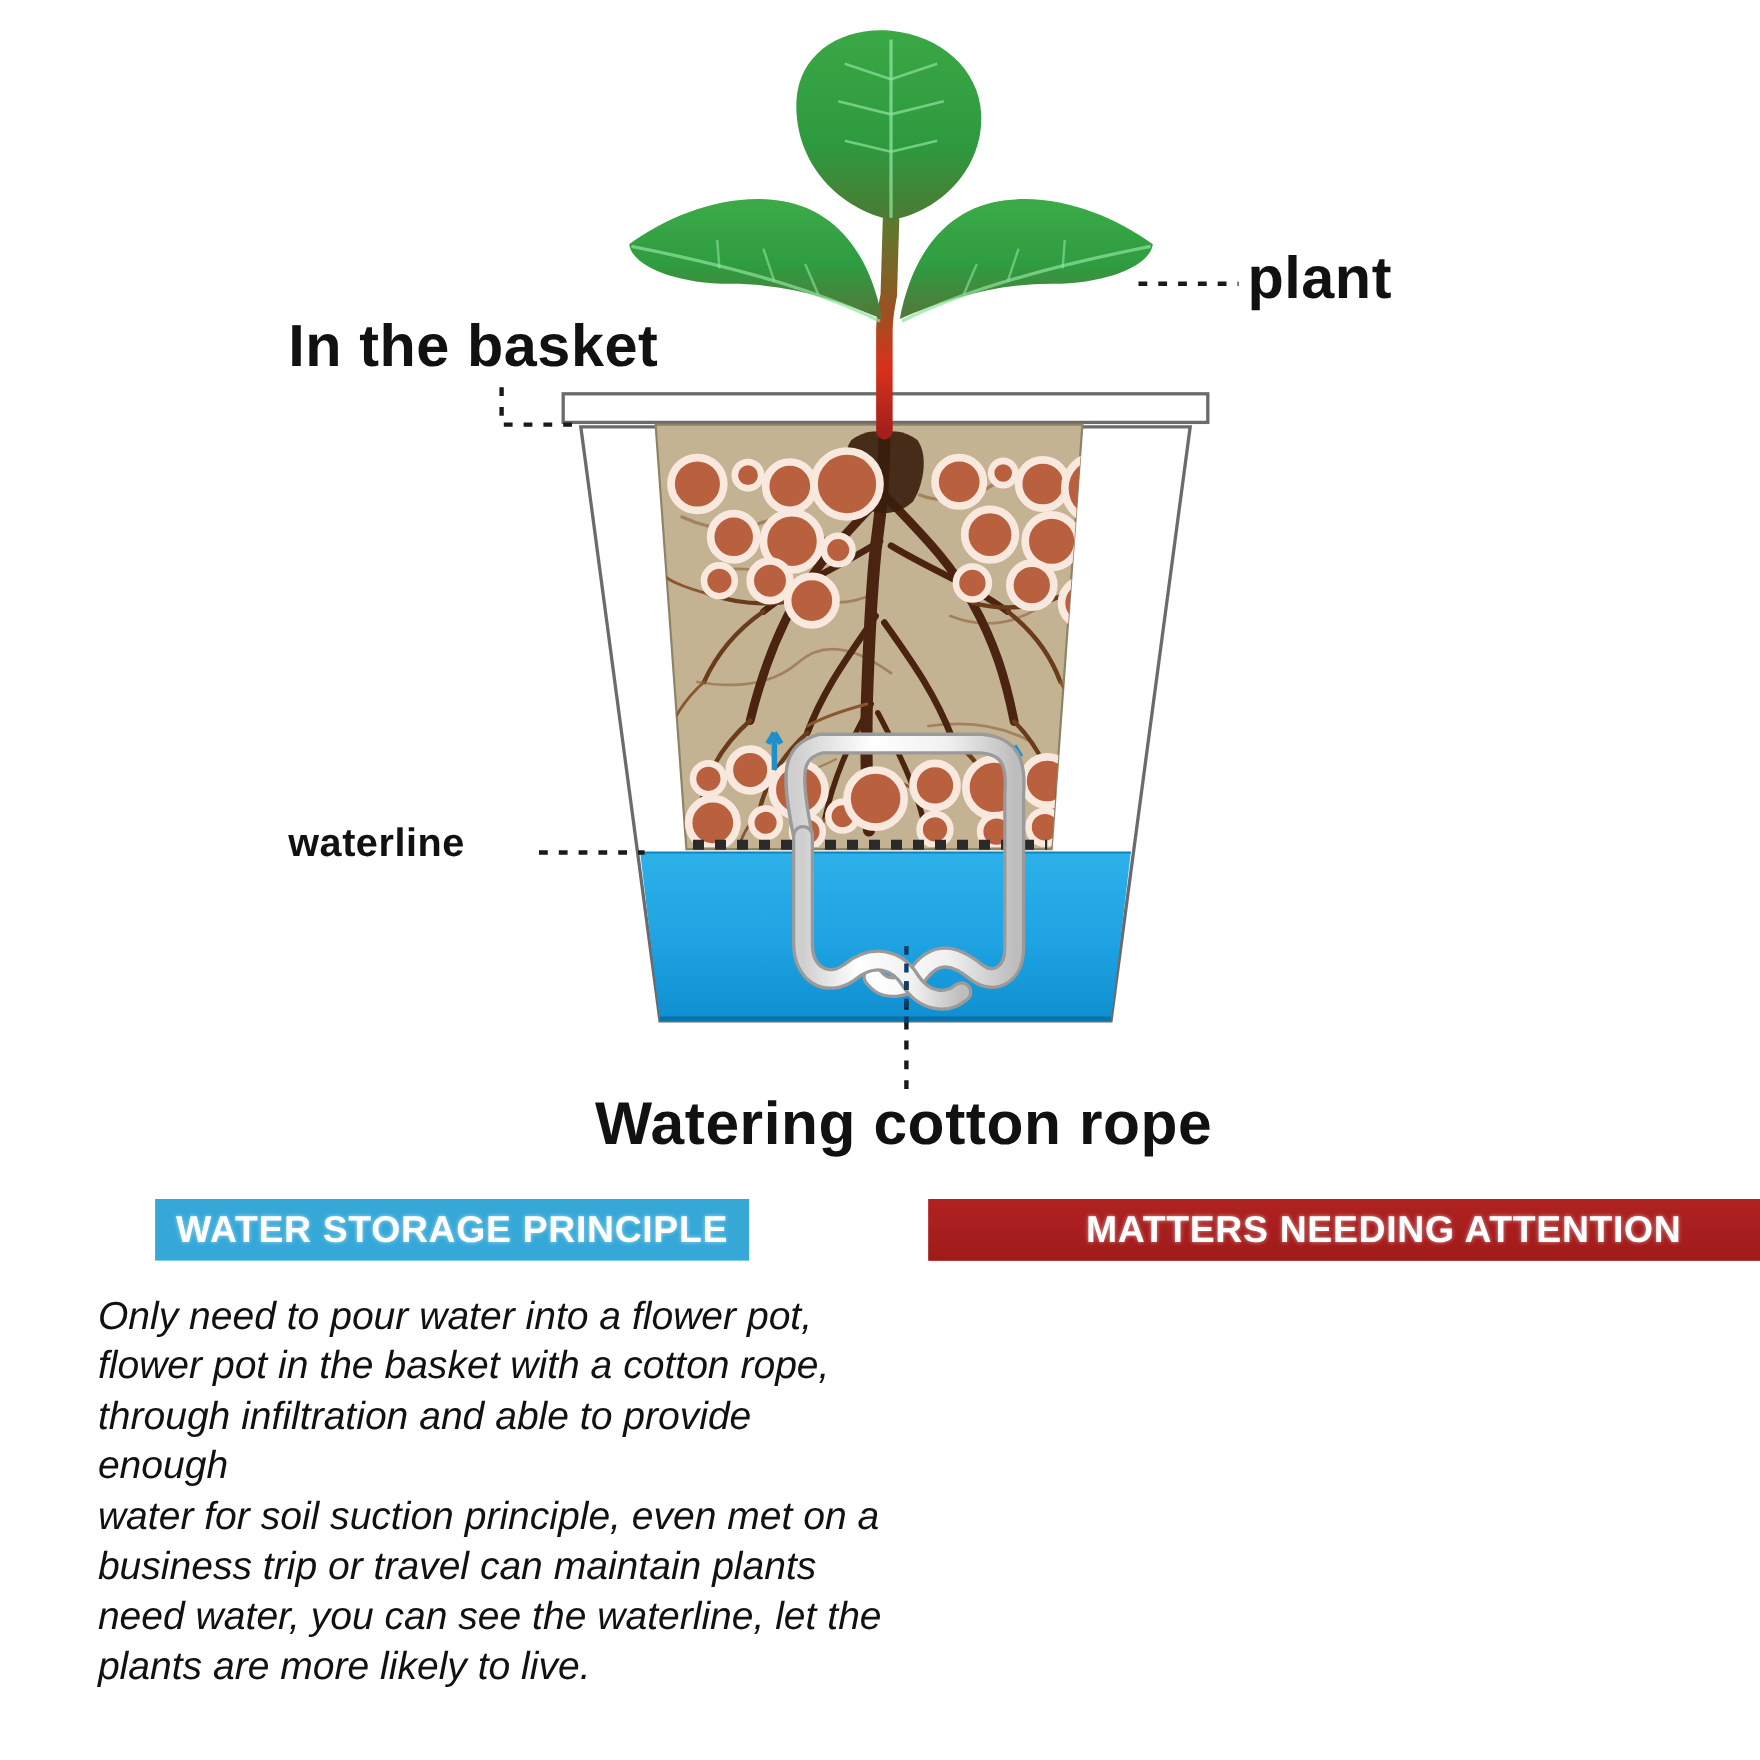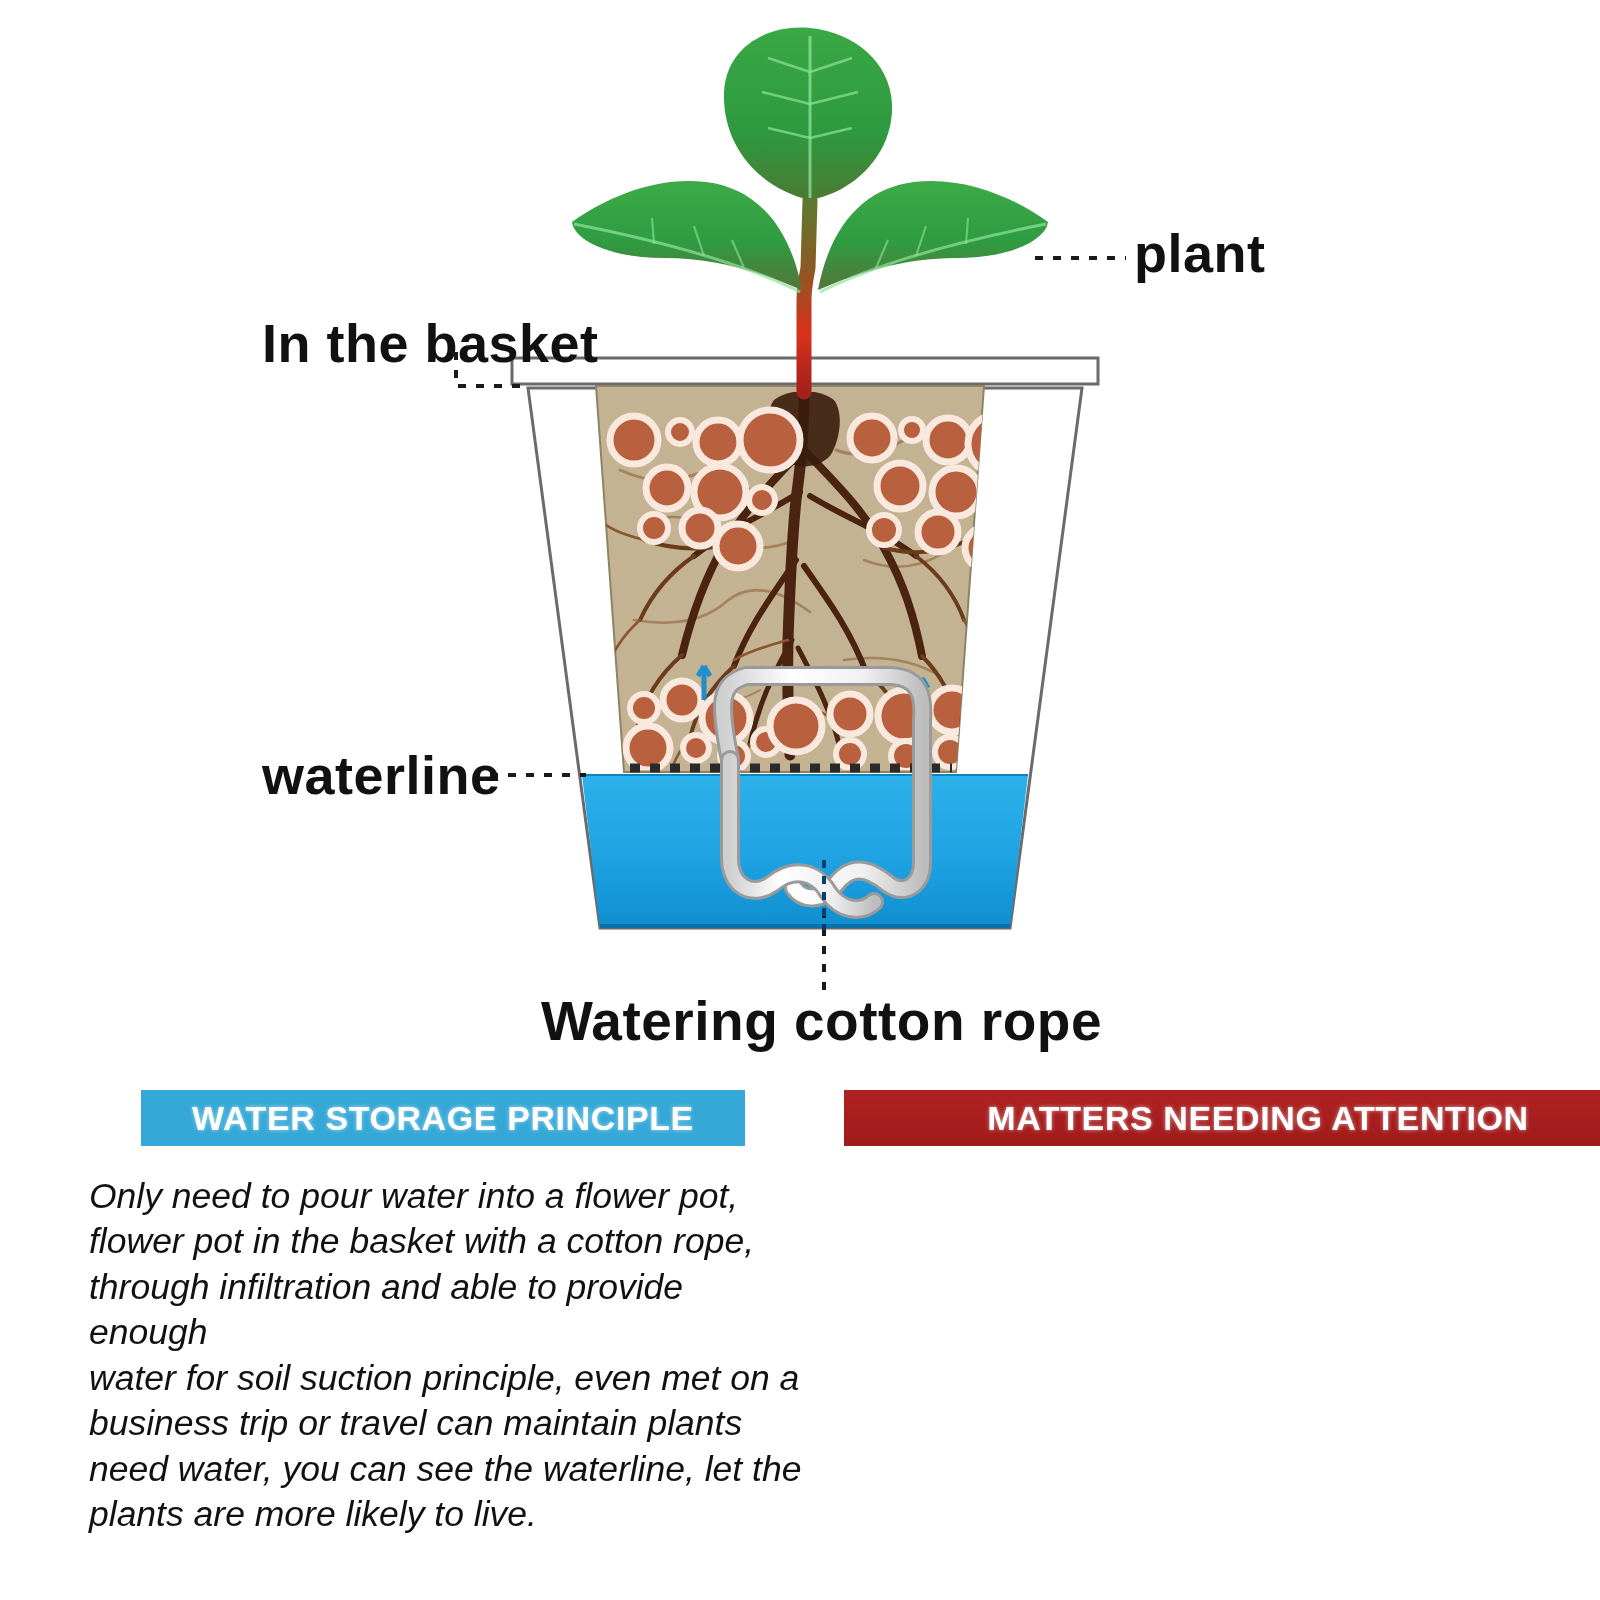--- a/index.html
+++ b/index.html
@@ -19,40 +19,40 @@
 
   .dlabel{
     position:absolute;
     font-weight:bold;
     color:#111;
     white-space:nowrap;
     letter-spacing:0.5px;
     line-height:1;
   }
   #label-plant{left:1130px;top:226px;font-size:54px;}
-  #label-basket{left:258px;top:288px;font-size:54px;margin-top:28px;}
-  #label-waterline{left:258px;top:748px;font-size:54px;}
+  #label-basket{left:258px;top:288px;font-size:54px;}
+  #label-waterline{left:258px;top:748px;font-size:36px;}
   #label-rope{left:537px;top:994px;font-size:55px;}
 
   
   #panels{position:absolute;left:0;top:1090px;width:1600px;height:510px;}
   .panel{position:absolute;top:0;}
   #panel-left{left:85px;width:710px;}
   #panel-right{left:840px;width:720px;}
 
   .banner{
     height:56px;
     display:flex;align-items:center;justify-content:center;
     color:#ffffff;
     font-size:34px;
     font-weight:bold;
     letter-spacing:0.6px;
     text-shadow:0 0 4px rgba(255,255,255,.55);
   }
-  #banner-left{background:#35a8d8;margin-left:52px;width:604px;}
+  #banner-left{background:#35a8d8;margin-left:52px;width:540px;}
   #banner-right{background:#aa1f1f;background-image:linear-gradient(#b02222,#a01a1a);width:828px;}
 
   .body-text{
     margin-top:28px;
     font-size:35.5px;
     line-height:1.28;
     color:#111;
     text-align:left;
     white-space:pre-line;
     font-style:italic;

